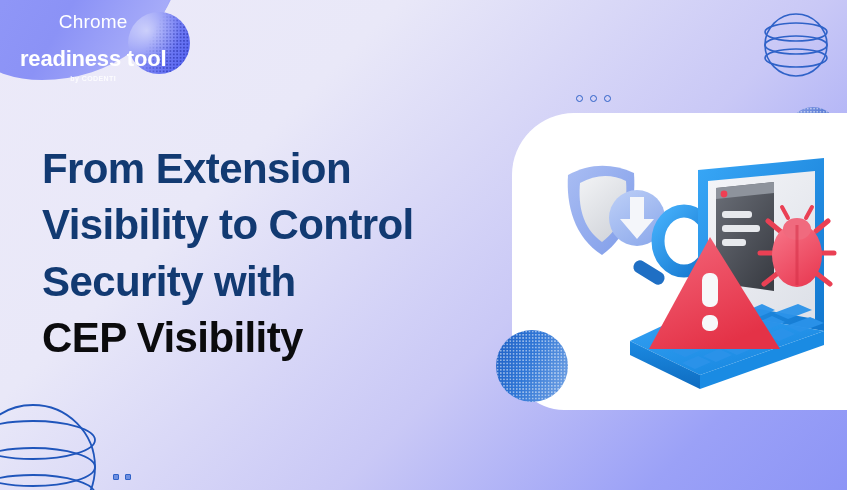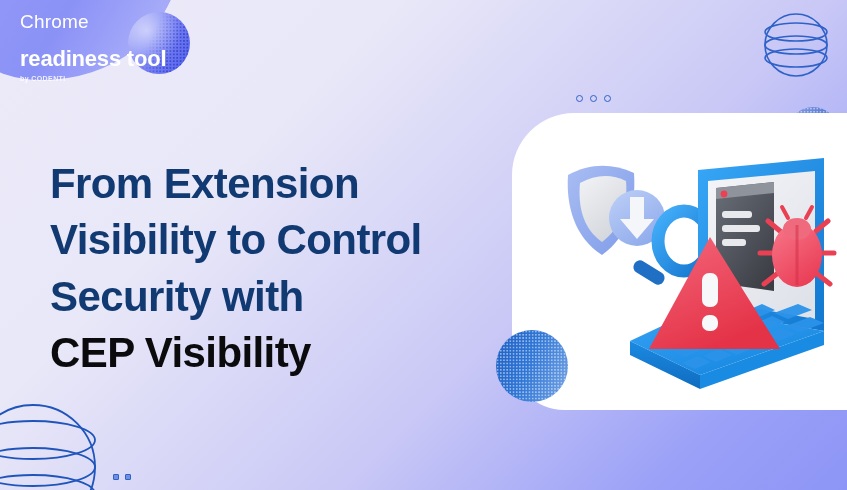--- a/index.html
+++ b/index.html
@@ -38,21 +38,21 @@
       linear-gradient(120deg,#a9aef9 0%,#7d86f5 48%,#4e5ef0 100%);
   }
   .logo-sphere:after{
     content:"";position:absolute;inset:0;border-radius:50%;
     background-image:radial-gradient(rgba(30,40,160,.55) 0.8px, transparent 1px);
     background-size:3.4px 3.4px;
     -webkit-mask-image:linear-gradient(115deg,transparent 38%,#000 72%);
             mask-image:linear-gradient(115deg,transparent 38%,#000 72%);
   }
   .logo-text{
-    position:absolute;left:20px;top:12px;z-index:5;color:#fff;line-height:1.0;
+    position:absolute;left:20px;top:12px;z-index:5;color:#fff;line-height:1.0;text-align:center;
   }
   .logo-l1{font-size:19px;font-weight:400;letter-spacing:.2px;}
   .logo-l2{font-size:22px;font-weight:700;letter-spacing:-.2px;margin-top:17px;}
   .logo-l3{font-size:7px;font-weight:700;letter-spacing:.4px;margin-top:5px;opacity:.85;}
 
   
   .wire{position:absolute;}
   .wire svg{display:block;}
   .wire-tr{right:14px;top:8px;}
   .wire-bl{left:-42px;bottom:-52px;}
@@ -75,24 +75,23 @@
 
   
   .dots{position:absolute;display:flex;gap:7px;align-items:center;}
   .dots .d{width:7px;height:7px;border-radius:50%;border:1.6px solid #2f62c8;box-sizing:border-box;}
   .dots-top{left:576px;top:95px;}
   .dots-sq{left:113px;top:474px;gap:6px;}
   .dots-sq .d{width:6px;height:6px;border-radius:1px;border:1.6px solid #2f62c8;background:#6f8fe0;}
 
   
   .headline{
-    position:absolute;left:42px;top:156px;width:480px;
+    position:absolute;left:42px;top:141px;width:480px;
     font-size:42px;font-weight:700;line-height:1.34;letter-spacing:-.6px;
     color:#123a72;
-    margin-left:8px;
   }
   .headline .accent{color:#0b0b0d;}
 
   
   .card{
     position:absolute;left:512px;top:113px;width:345px;height:297px;
     background:#ffffff;
     border-radius:62px 0 0 52px;
   }
 

